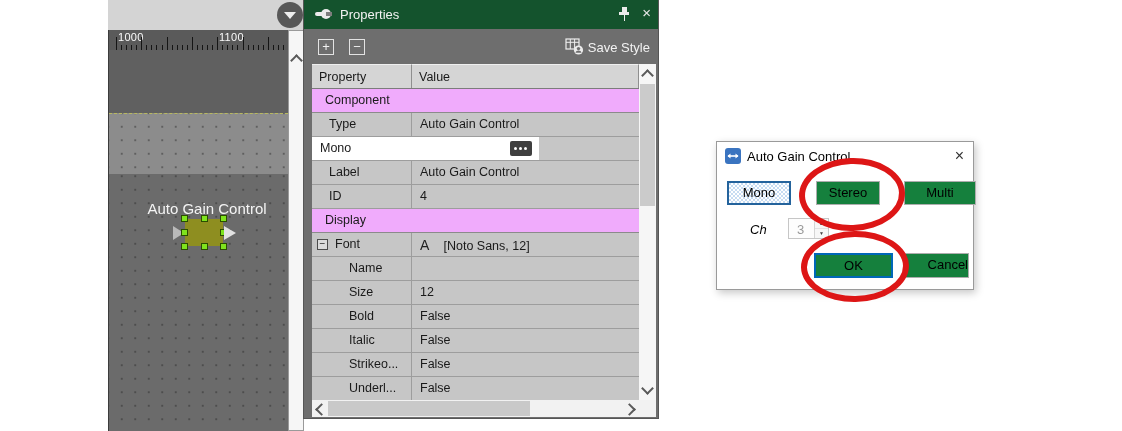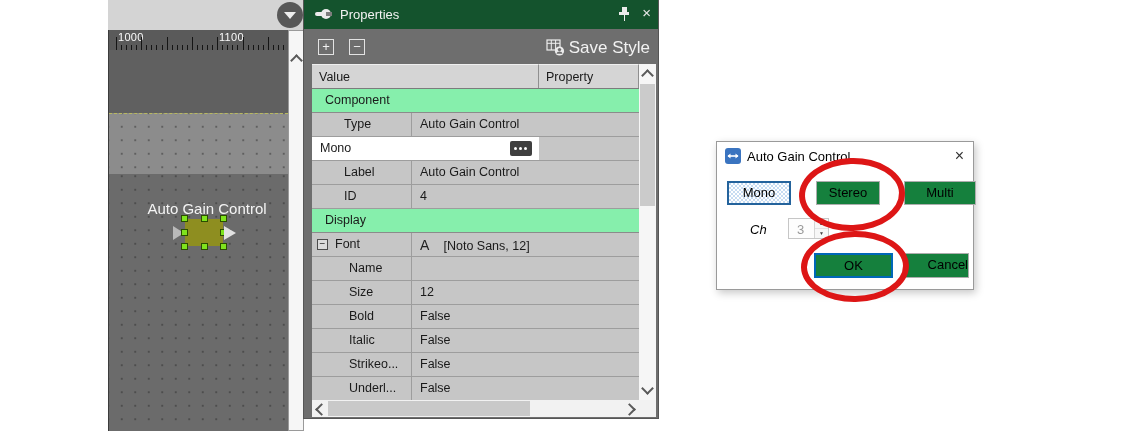--- a/index.html
+++ b/index.html
@@ -54,33 +54,33 @@
   .pin{position:absolute;right:28px;top:7px;width:12px;height:14px;}
   .pin .p-head{position:absolute;left:3.5px;top:0;width:5px;height:5px;background:#eaeaea;}
   .pin .p-flange{position:absolute;left:1px;top:5px;width:10px;height:3px;background:#eaeaea;}
   .pin .p-needle{position:absolute;left:5.5px;top:8px;width:1px;height:6px;background:#eaeaea;}
   .p-close{position:absolute;right:7px;top:4px;font-size:15px;color:#e8e8e8;}
 
   .p-toolbar{position:absolute;left:0;top:29px;width:100%;height:35px;background:#6e6e6e;}
   .tool-btn{position:absolute;top:10px;width:16px;height:16px;border:1px solid #e3e3e3;color:#f2f2f2;
     font-size:13px;line-height:14px;text-align:center;box-sizing:border-box;}
   .tb-plus{left:14px}.tb-minus{left:45px}
-  .save-style{position:absolute;right:8px;top:9px;color:#f2f2f2;font-size:17px;}
+  .save-style{position:absolute;right:8px;top:9px;color:#f2f2f2;font-size:13px;}
   .ss-icon{vertical-align:-3px;margin-right:4px;}
 
   .p-table{position:absolute;left:8px;top:64px;width:327px;font-size:12.5px;}
   .thead{display:flex;height:25px;background:#d5d5d5;box-sizing:border-box;border-bottom:1px solid #7c7c7c;}
   .thead .hc{box-sizing:border-box;padding:5px 0 0 7px;border-right:1px solid #8f8f8f;border-top:1px solid #efefef;}
   .hc-p{width:100px}.hc-v{width:227px}
   .trow{display:flex;height:24px;background:#c6c6c6;border-bottom:1px solid #9d9d9d;box-sizing:border-box;}
-  .trow.section{background:#86efac;border-bottom:1px solid #8b8b8b;}
+  .trow.section{background:#f0abfc;border-bottom:1px solid #8b8b8b;}
   .pcell{width:100px;box-sizing:border-box;padding-top:4px;border-right:1px solid #9d9d9d;position:relative;white-space:nowrap;overflow:hidden;}
   .section .pcell{width:100%;border-right:none;padding-left:13px;}
   .vcell{width:227px;box-sizing:border-box;padding:4px 0 0 8px;position:relative;white-space:nowrap;overflow:hidden;}
-  .ind1{padding-left:32px}.ind2{padding-left:37px}
+  .ind1{padding-left:17px}.ind2{padding-left:37px}
   .row-form .pcell{background:#cdf6f3;}
   .row-form .vcell{background:#ffffff;}
   .ellipsis-btn{position:absolute;right:7px;top:4px;width:22px;height:15px;background:#3f3f3f;border-radius:2px;}
   .ellipsis-btn i{position:absolute;top:6px;width:3px;height:3px;background:#fff;border-radius:50%;}
   .ellipsis-btn i:nth-child(1){left:4px}.ellipsis-btn i:nth-child(2){left:9px}.ellipsis-btn i:nth-child(3){left:14px}
   .expander{position:absolute;left:5px;top:6px;width:11px;height:11px;border:1px solid #4c4c4c;background:#dcdcdc;
     box-sizing:border-box;font-size:10px;line-height:8px;text-align:center;color:#222;}
   .font-a{display:inline-block;width:20px;font-size:14px;color:#222;}
 
   .p-vscroll{position:absolute;left:335px;top:64px;width:17px;height:336px;background:#f6f6f6;}
@@ -190,22 +190,22 @@
           <line x1="1" y1="4.3" x2="14" y2="4.3" stroke="#efefef" stroke-width="1"></line>
           <circle cx="13.5" cy="12" r="4.6" fill="#ececec"></circle>
           <circle cx="13.5" cy="10.6" r="1.7" fill="#6e6e6e"></circle>
           <path d="M10.4 14.8a3.2 3.2 0 0 1 6.2 0z" fill="#6e6e6e"></path>
         </svg><span>Save Style</span>
       </div>
     </div>
 
     <div class="p-table">
       <div class="thead">
+        <div class="hc hc-p">Property</div>
         <div class="hc hc-v">Value</div>
-        <div class="hc hc-p">Property</div>
       </div>
 
       <div class="trow section">
         <div class="pcell">Component</div>
       </div>
       <div class="trow">
         <div class="pcell ind1">Type</div>
         <div class="vcell">Auto Gain Control</div>
       </div>
       <div class="trow row-form">

